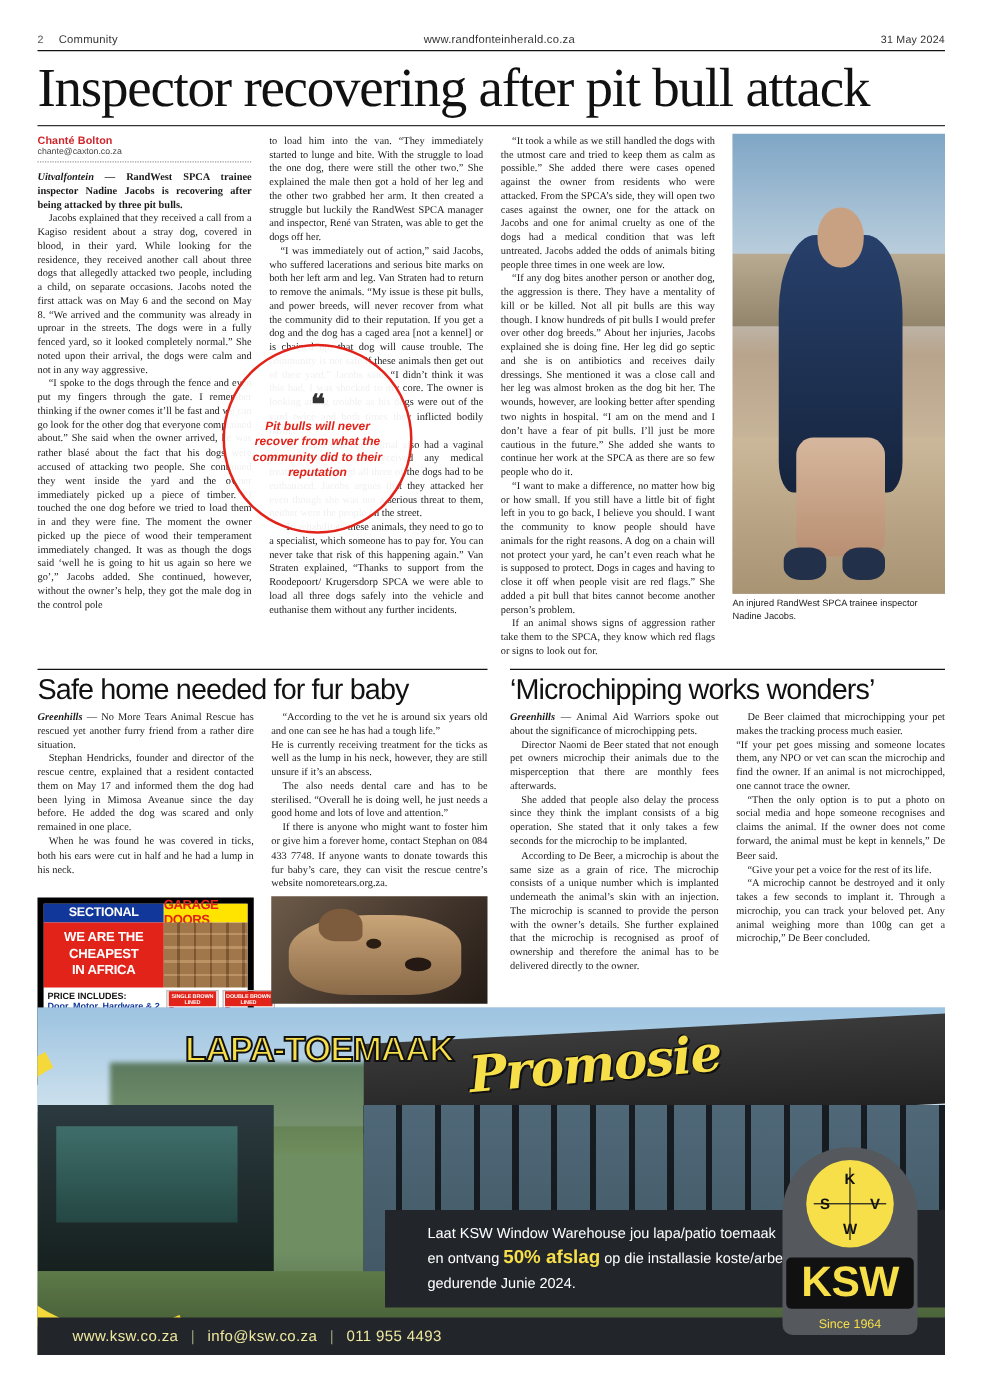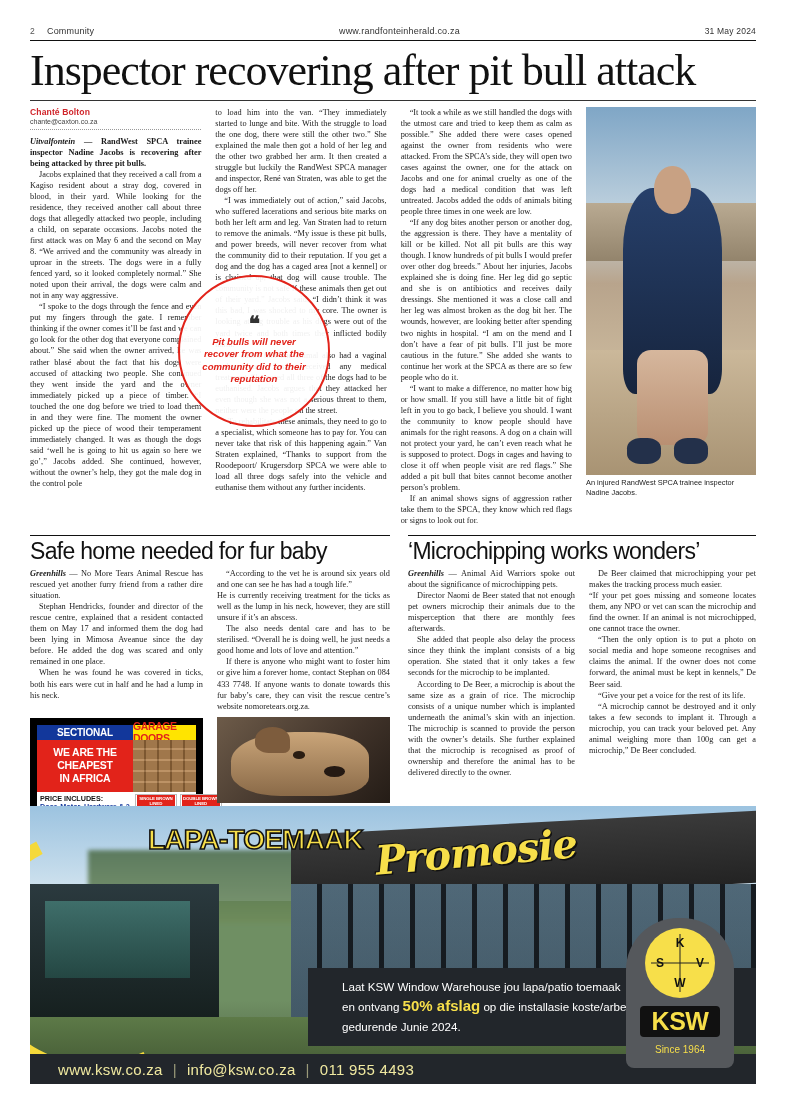--- a/index.html
+++ b/index.html
@@ -145,21 +145,21 @@
     background:linear-gradient(#caa579,#8a6a48); border-radius:46% 40% 30% 36%; }
   .dog-ear { position:absolute; left:22%; top:12%; width:20%; height:30%;
     background:#7d5c3d; border-radius:50% 50% 20% 40%; }
   .dog-eye { position:absolute; left:44%; top:40%; width:7%; height:9%;
     background:#2a1d12; border-radius:50%; }
   .dog-nose { position:absolute; left:62%; top:58%; width:12%; height:12%;
     background:#241913; border-radius:50%; }
 
   
   .ad-garage {
-    width:173px; margin-top:6px; border:7px solid #000000;
+    width:173px; margin-top:6px; border:5px solid #000000;
     font-family:"Liberation Sans", sans-serif;
     background:#fff;
   }
   .gd-top { display:flex; height:15px; }
   .gd-sectional { flex:0 0 96px; background:#12379b; color:#fff;
     font-weight:bold; font-size:10px; display:flex; align-items:center;
     justify-content:center; letter-spacing:-.2px; }
   .gd-doors { flex:1; background:#ffe400; color:#e2231a;
     font-weight:bold; font-size:10.5px; display:flex; align-items:center;
     justify-content:center; letter-spacing:-.4px; }
@@ -239,21 +239,21 @@
     position:absolute; left:278px; right:0; top:162px; height:78px;
     background:#22262b; color:#ffffff;
     padding:10px 120px 8px 34px;
     font-size:11.6px; line-height:1.5;
   }
   .ksw-panel b { color:#f7df4a; font-size:15px; }
   .ksw-bar {
     position:absolute; left:0; right:0; bottom:0; height:30px;
     background:#22262b; color:#f0e9a0;
     display:flex; align-items:center; padding-left:28px;
-    font-size:15px; letter-spacing:.3px;
+    font-size:12px; letter-spacing:.3px;
   }
   .ksw-bar span.sep { margin:0 10px; color:#9a9a7a; }
   .ksw-logo {
     position:absolute; right:22px; top:112px; width:108px; height:150px;
     background:#55585c; border-radius:52px 52px 8px 8px;
     display:flex; flex-direction:column; align-items:center; padding-top:10px;
   }
   .ksw-badge { width:70px; height:70px; border-radius:50%; background:#f7df4a;
     position:relative; }
   .ksw-cross-v { position:absolute; left:50%; top:6px; bottom:6px; width:0;
@@ -262,21 +262,21 @@
     border-top:1.5px solid #222; transform:translateY(-50%); }
   .ksw-k { position:absolute; left:50%; top:8px; transform:translateX(-50%);
     font-size:12px; font-weight:bold; color:#111; }
   .ksw-s { position:absolute; left:11px; top:50%; transform:translateY(-50%);
     font-size:12px; font-weight:bold; color:#111; }
   .ksw-v { position:absolute; right:11px; top:50%; transform:translateY(-50%);
     font-size:12px; font-weight:bold; color:#111; }
   .ksw-w { position:absolute; left:50%; bottom:8px; transform:translateX(-50%);
     font-size:12px; font-weight:bold; color:#111; }
   .ksw-wordmark { margin-top:8px; background:#111; color:#f7df4a;
-    font-size:25px; font-weight:bold; padding:1px 12px; border-radius:4px;
+    font-size:34px; font-weight:bold; padding:1px 12px; border-radius:4px;
     letter-spacing:-.5px; }
   .ksw-since { margin-top:7px; color:#f7df4a; font-size:10px; }
 </style>
 </head>
 <body>
 
 <div class="page">
 
   <div class="masthead">
     <span class="mh-page">2</span>

